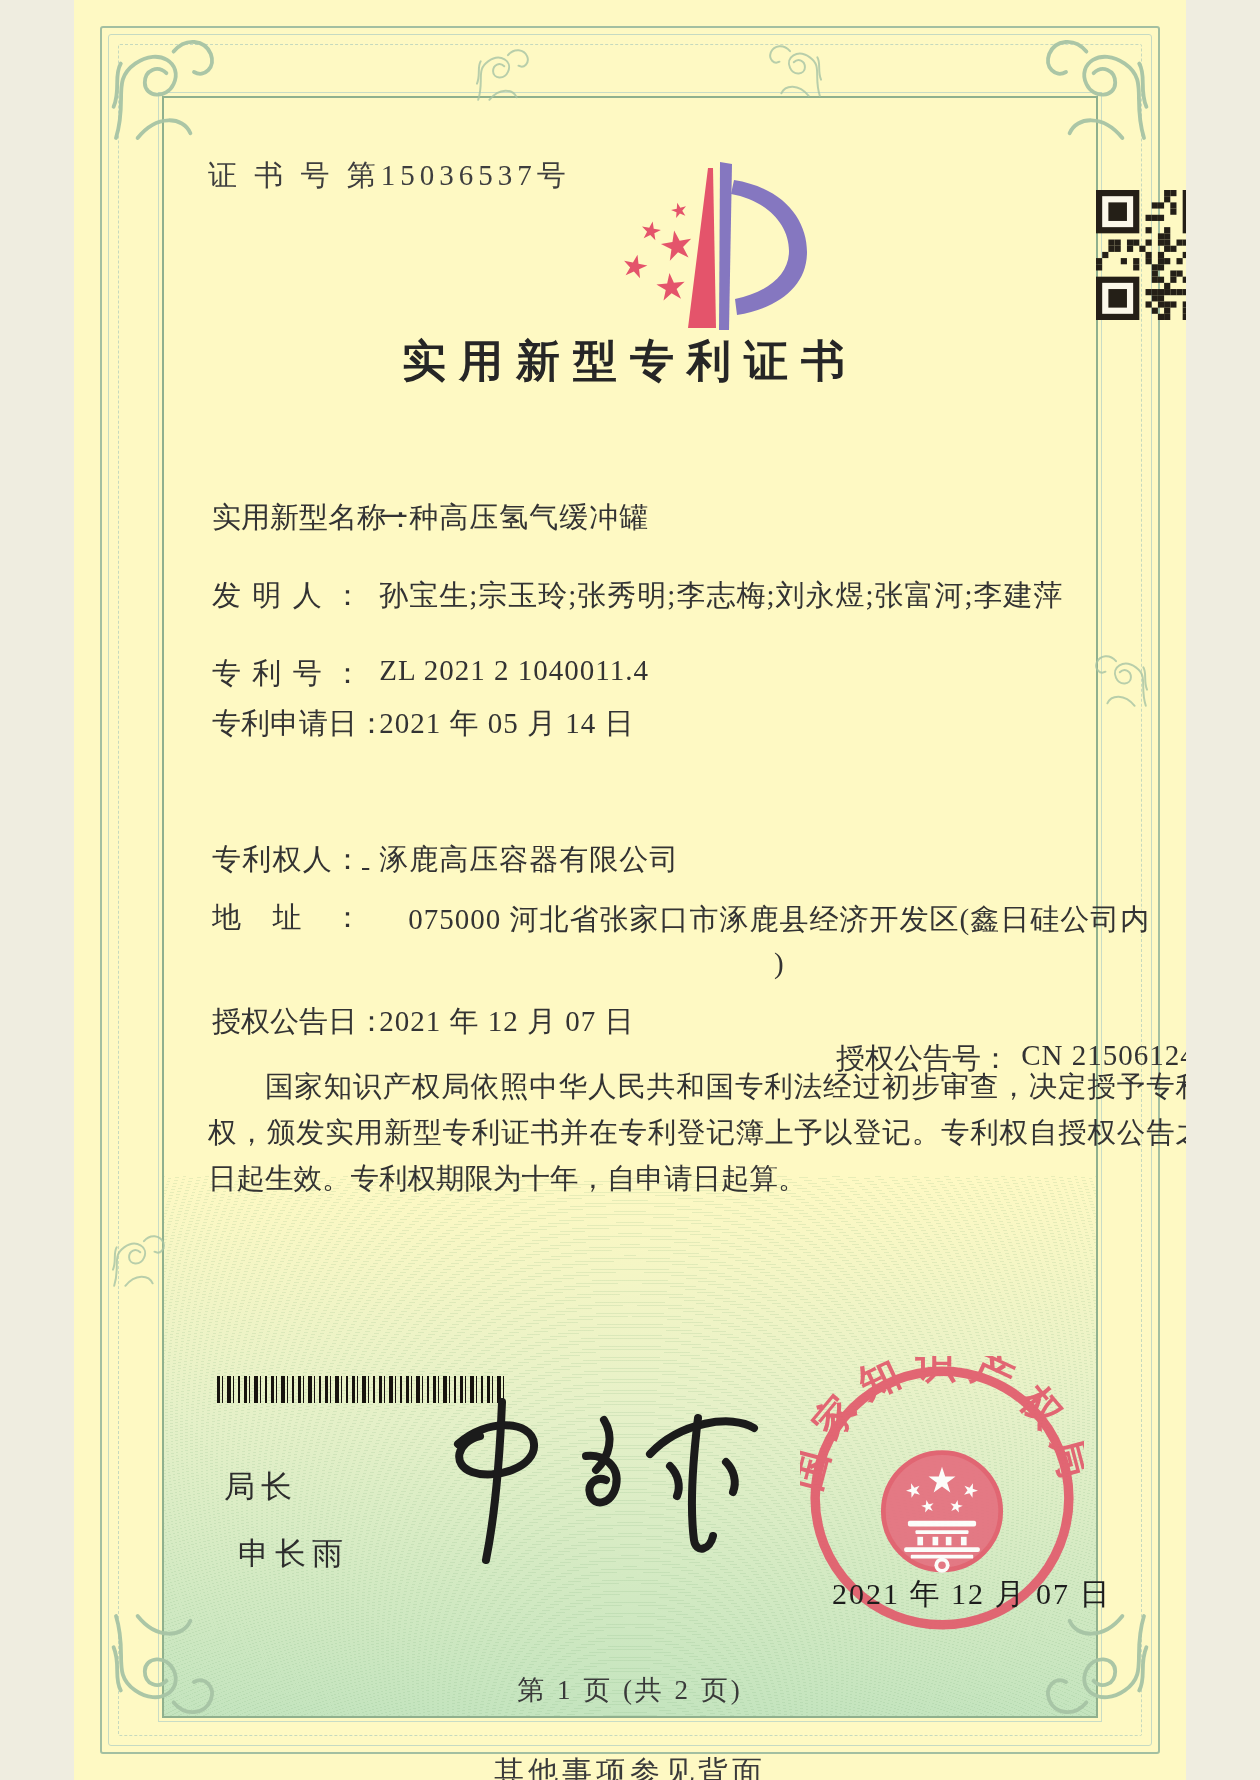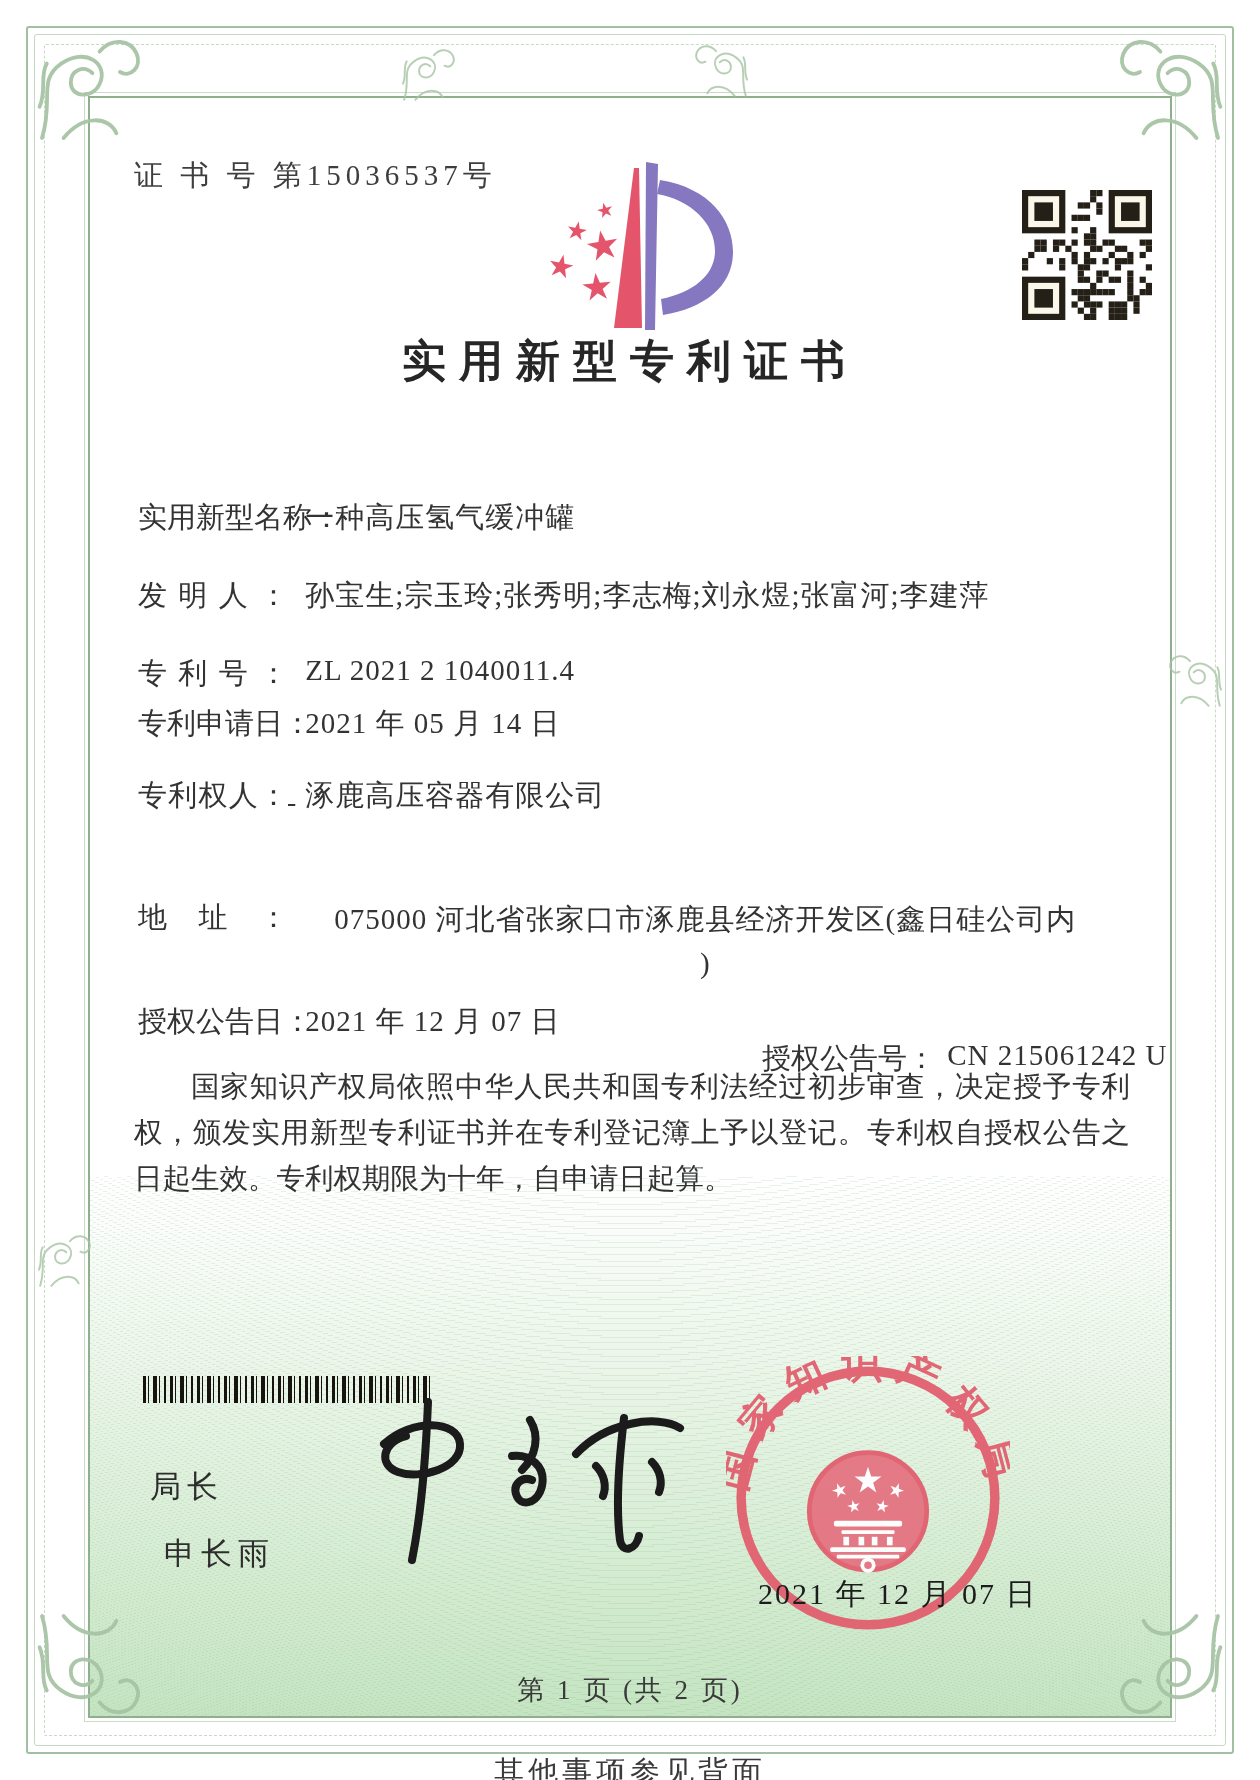--- a/index.html
+++ b/index.html
@@ -1,18 +1,18 @@
 <!DOCTYPE html>
 <html><head>
 <meta charset="utf-8">
 <style>
   html,body{margin:0;padding:0;background:#efede0;}
   #page{
-    position:relative;width:1260px;height:1780px;margin:0 auto;
-    background:#ffffff;overflow:hidden;
+    position:relative;width:1112px;height:1780px;margin:0 auto;
+    background:#fef9c3;overflow:hidden;
     font-family:"Liberation Serif","DejaVu Serif",serif;color:#333;
   }
   
   .frame-a{position:absolute;inset:26px;border:2px solid #a3bfa1;border-radius:3px;pointer-events:none;z-index:2;}
   .frame-b{position:absolute;inset:34px;border:1px solid #c5dac3;border-radius:3px;pointer-events:none;z-index:2;}
   .frame-lace{position:absolute;inset:44px;border:1px dashed #c0d6be;border-radius:2px;pointer-events:none;z-index:2;opacity:.9;}
   .frame-inner{position:absolute;left:88px;right:88px;top:96px;bottom:62px;border:2px solid #8fb08e;outline:1px solid #c8dcc6;outline-offset:3px;pointer-events:none;z-index:2;}
   .corner{position:absolute;width:120px;height:120px;z-index:2;opacity:.95;}
   .corner svg,.edge-orn svg{width:100%;height:100%;}
   .c-tl{left:30px;top:30px;}
@@ -248,21 +248,21 @@
       <span class="val">孙宝生;宗玉玲;张秀明;李志梅;刘永煜;张富河;李建萍</span>
     </div>
     <div class="row" style="top:654px;">
       <span class="lbl">专利号：</span>
       <span class="val">ZL 2021 2 1040011.4</span>
     </div>
     <div class="row" style="top:704px;">
       <span class="lbl">专利申请日：</span>
       <span class="val">2021 年 05 月 14 日</span>
     </div>
-    <div class="row" style="top:776px;text-decoration:underline;">
+    <div class="row" style="top:840px;text-decoration:underline;">
       <span class="lbl">专利权人：</span>
       <span class="val">涿鹿高压容器有限公司</span>
     </div>
     <div class="row" style="top:898px;">
       <span class="lbl">地址：</span>
       <span class="val wrap">075000  河北省张家口市涿鹿县经济开发区(鑫日硅公司内
 )</span>
     </div>
     <div class="row" style="top:1002px;">
       <span class="lbl">授权公告日：</span>

